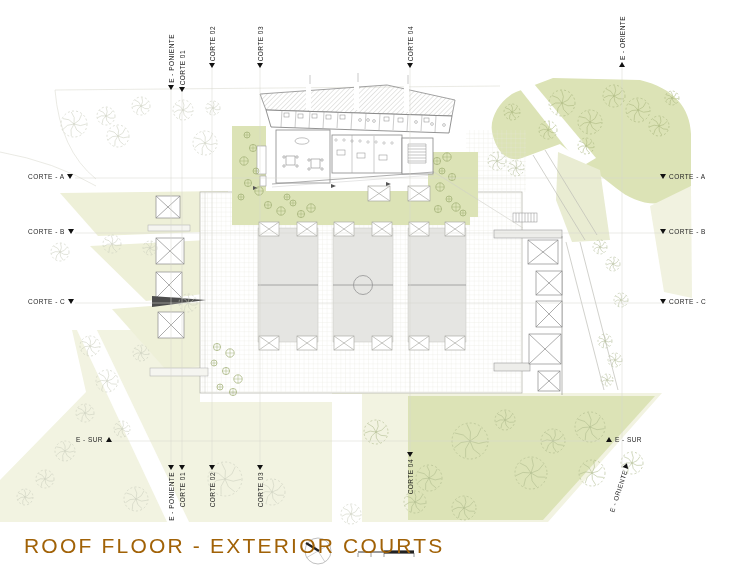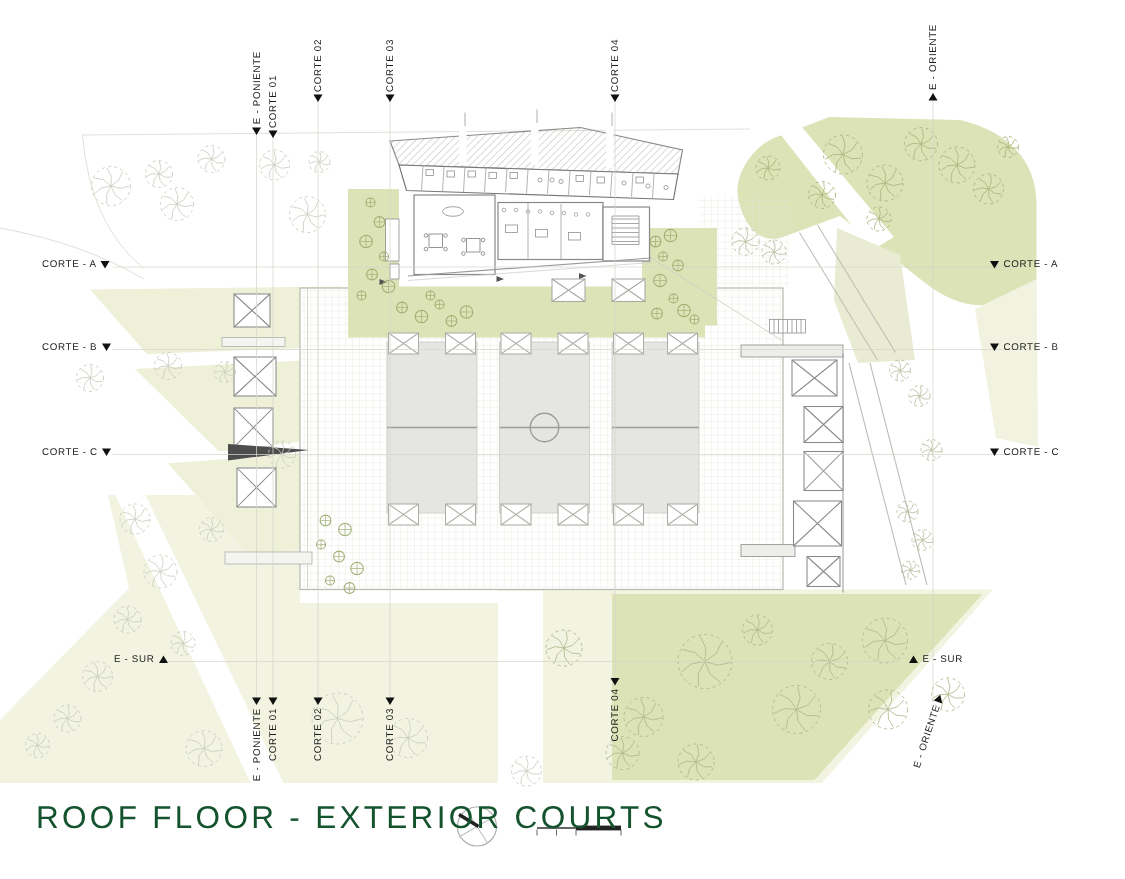--- a/index.html
+++ b/index.html
@@ -9,21 +9,21 @@
   
   .marker{position:absolute;display:flex;align-items:center;gap:3px;
           font-size:6.5px;letter-spacing:.45px;color:#1c1c1c;white-space:nowrap;}
   .vmarker{position:absolute;display:flex;flex-direction:column;align-items:center;gap:2px;
            font-size:6.5px;letter-spacing:.45px;color:#1c1c1c;width:14px;}
   .vtext{writing-mode:vertical-rl;transform:rotate(180deg);white-space:nowrap;}
   .tri{width:0;height:0;display:block;}
   .tri-down{border-left:3.5px solid transparent;border-right:3.5px solid transparent;border-top:5.5px solid #111;}
   .tri-up{border-left:3.5px solid transparent;border-right:3.5px solid transparent;border-bottom:5.5px solid #111;}
   .title{position:absolute;left:24px;top:534px;font-size:21px;letter-spacing:2.2px;
-         color:#14532d;font-weight:400;}
+         color:#a16207;font-weight:400;}
 </style>
 </head>
 <body>
 
 <div class="canvas">
 
 <svg class="plan-svg" width="750" height="586" viewBox="0 0 750 586">
   <defs>
     <pattern id="grid" width="4.6" height="4.6" patternUnits="userSpaceOnUse">
       <path d="M4.6,0 L0,0 L0,4.6" fill="none" stroke="#e3e3d8" stroke-width="0.5"></path>

